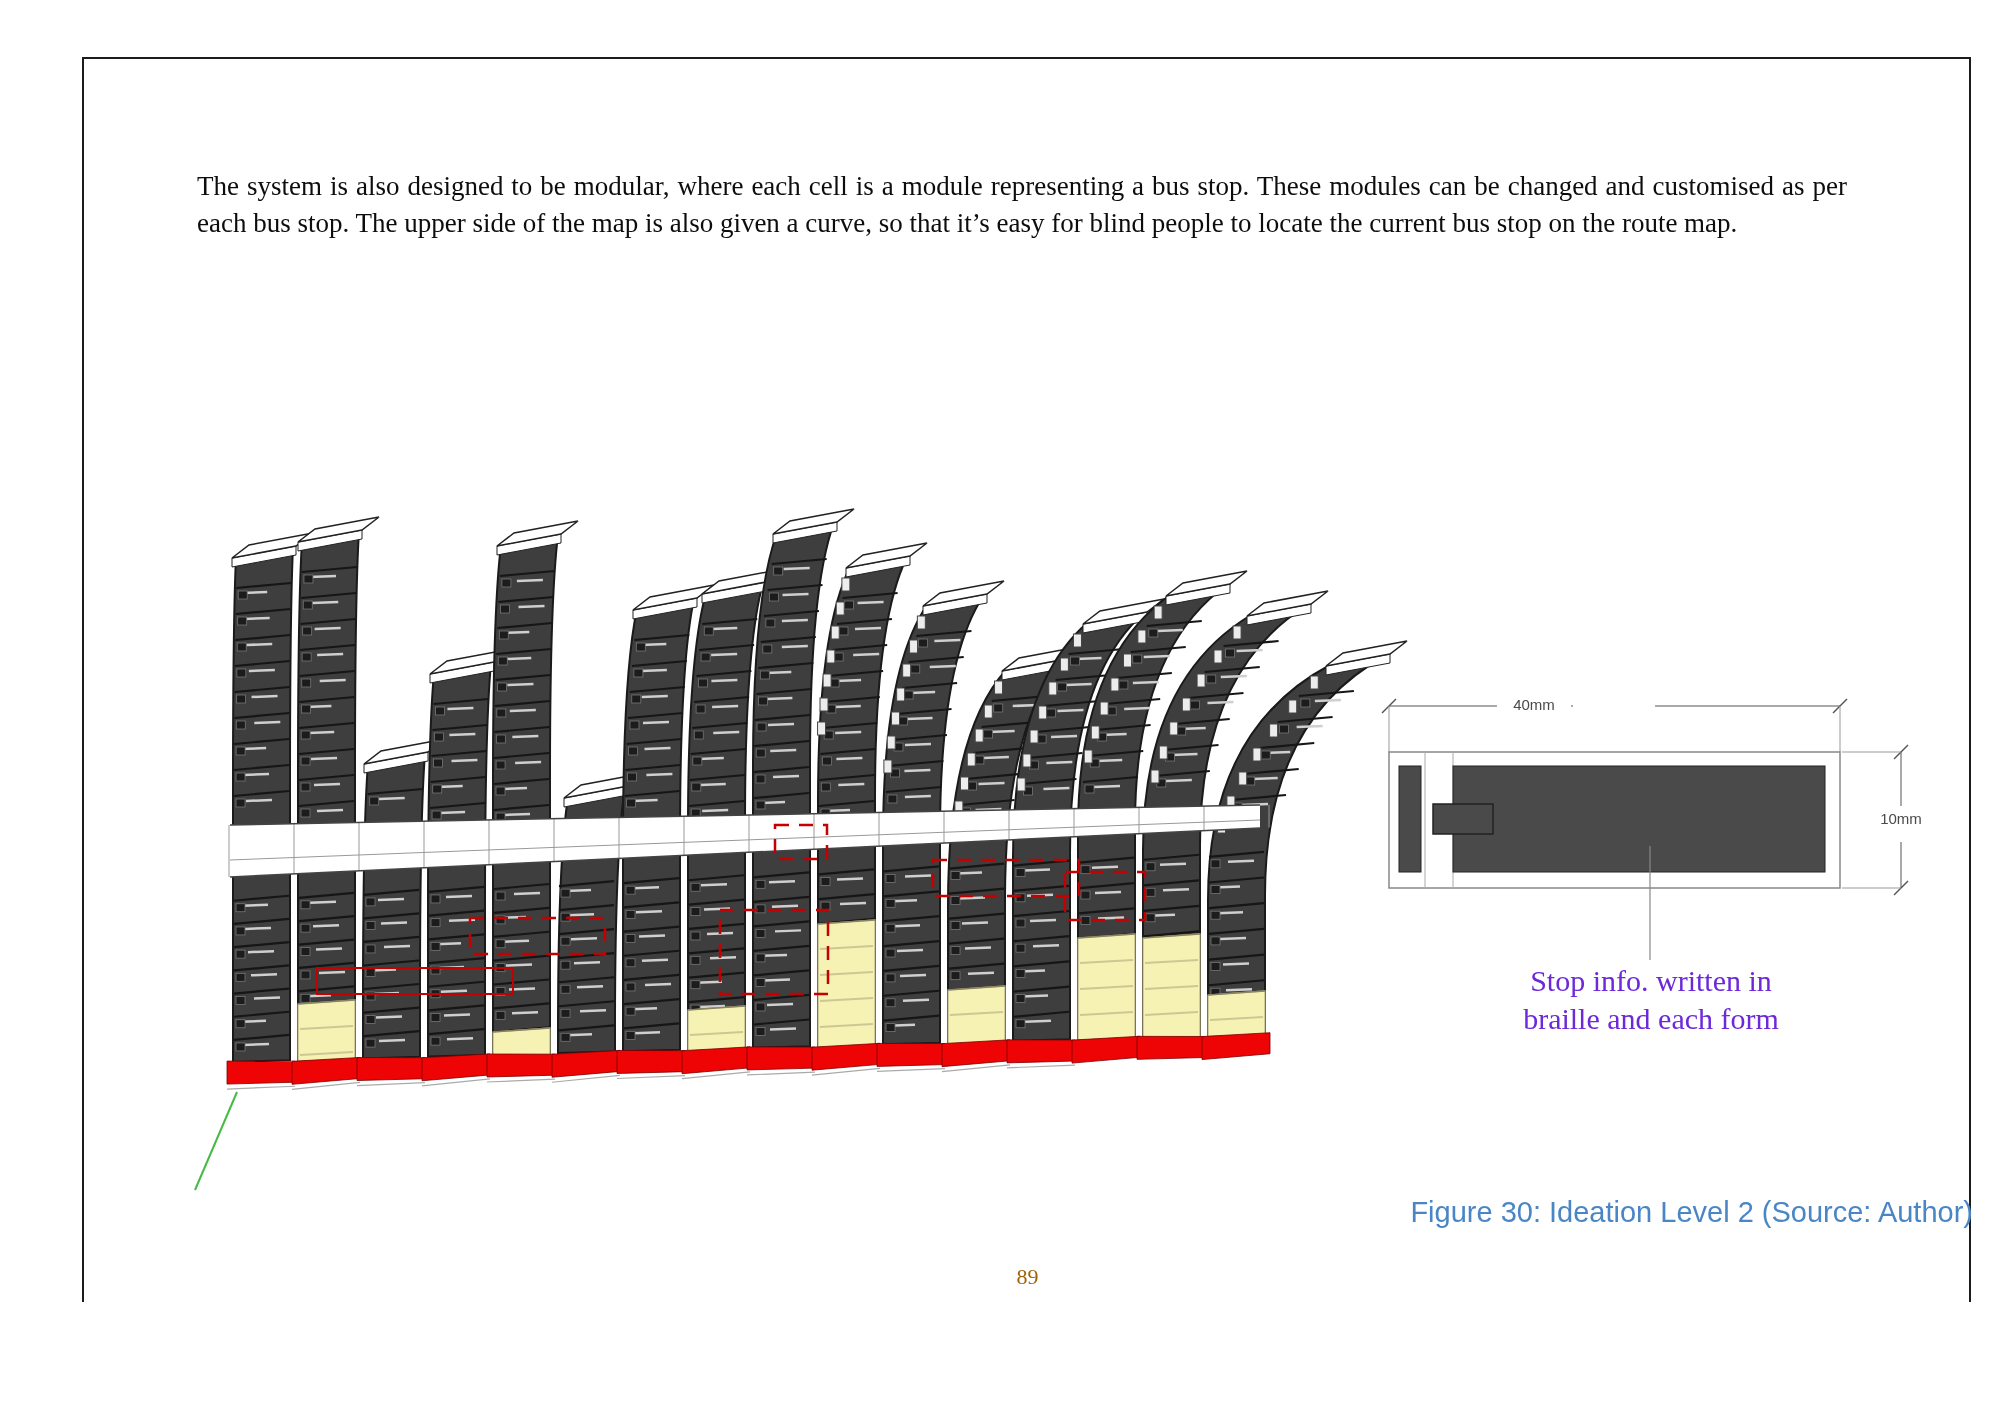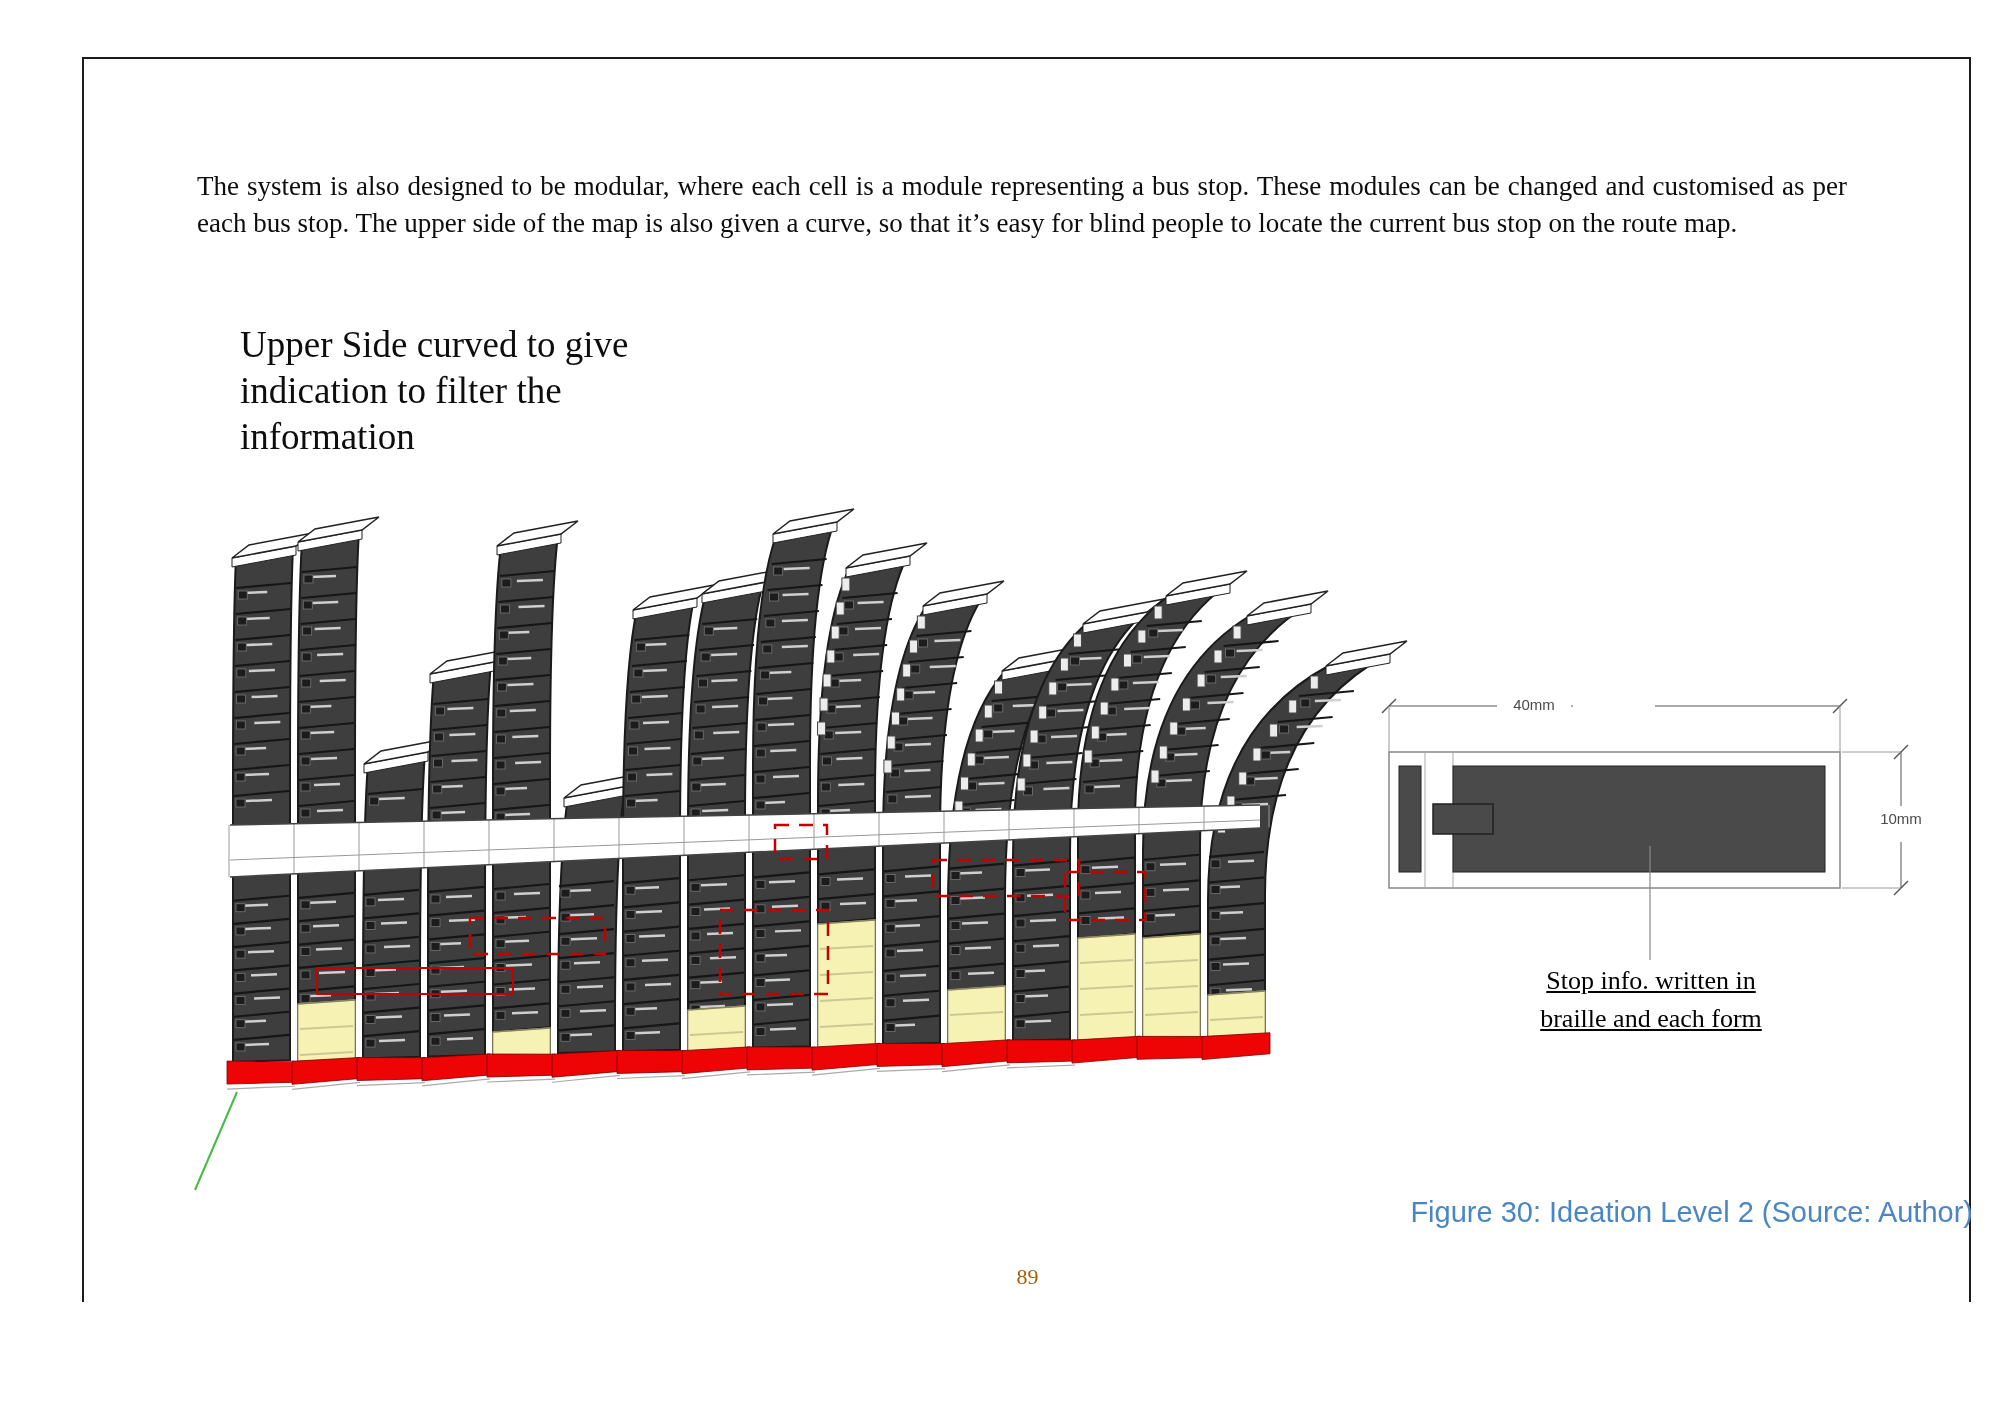--- a/index.html
+++ b/index.html
@@ -9,36 +9,35 @@
         border:2px solid #1c1c1c;box-sizing:border-box;}
   .body-par{position:absolute;left:172px;top:168px;width:1650px;
         font-size:27px;line-height:37px;text-align:justify;color:#0d0d0d;}
   .fig-note{position:absolute;left:215px;top:322px;width:440px;
         font-size:37px;line-height:46px;color:#0d0d0d;}
   .caption{position:absolute;left:57px;top:1196px;width:1891px;text-align:right;
         font-family:"Liberation Sans",sans-serif;font-size:29px;color:#4a86c5;}
   .pagenum{position:absolute;left:57px;top:1264px;width:1891px;text-align:center;
         font-size:22px;color:#a16207;}
   .stop-label{position:absolute;left:1450px;top:962px;width:352px;text-align:center;
-        font-size:26px;line-height:38px;color:#000000;text-decoration:underline;}
+        font-size:30px;line-height:38px;color:#6d28d9;}
   .dim-label{position:absolute;font-family:"Liberation Sans",sans-serif;font-size:15px;
         color:#4a4a4a;background:#fff;text-align:center;}
   .dim-w{left:1472px;top:696px;width:74px;}
   .dim-h{left:1849px;top:810px;width:54px;}
   svg{position:absolute;left:0;top:0;}
 </style>
 </head>
 <body>
 
 <div class="page">
   <div class="page-border"></div>
 
   <div class="body-par">The system is also designed to be modular, where each cell is a module representing a bus stop. These modules can be changed and customised as per each bus stop. The upper side of the map is also given a curve, so that it’s easy for blind people to locate the current bus stop on the route map.</div>
 
-  <div class="fig-note">Upper Side curved to give indication to filter the information</div>
 
   <svg id="map-svg" width="2000" height="1414" viewBox="0 0 2000 1414">
       <path d="M208,1061.9184466019417 L208,792 Q208,622 211,557 L268,547 Q265,612 265,787 L265,1060.368932038835 Z" fill="#3e3e3e" stroke="#1a1a1a" stroke-width="2"></path>
       <line x1="211.21020833333333" y1="588" x2="266.21020833333336" y2="583" stroke="#161616" stroke-width="2.2"></line>
       <line x1="216.21020833333333" y1="593" x2="242.21020833333333" y2="592" stroke="#cfcfcf" stroke-width="2.5"></line>
       <rect x="213.21020833333333" y="591" width="9" height="8" fill="#1c1c1c" stroke="#777" stroke-width="0.8"></rect>
       <line x1="210.6875" y1="614" x2="265.6875" y2="609" stroke="#161616" stroke-width="2.2"></line>
       <line x1="218.6875" y1="619" x2="244.6875" y2="618" stroke="#cfcfcf" stroke-width="2.5"></line>
       <rect x="212.6875" y="617" width="9" height="8" fill="#1c1c1c" stroke="#777" stroke-width="0.8"></rect>
       <line x1="210.23520833333333" y1="640" x2="265.23520833333333" y2="635" stroke="#161616" stroke-width="2.2"></line>

